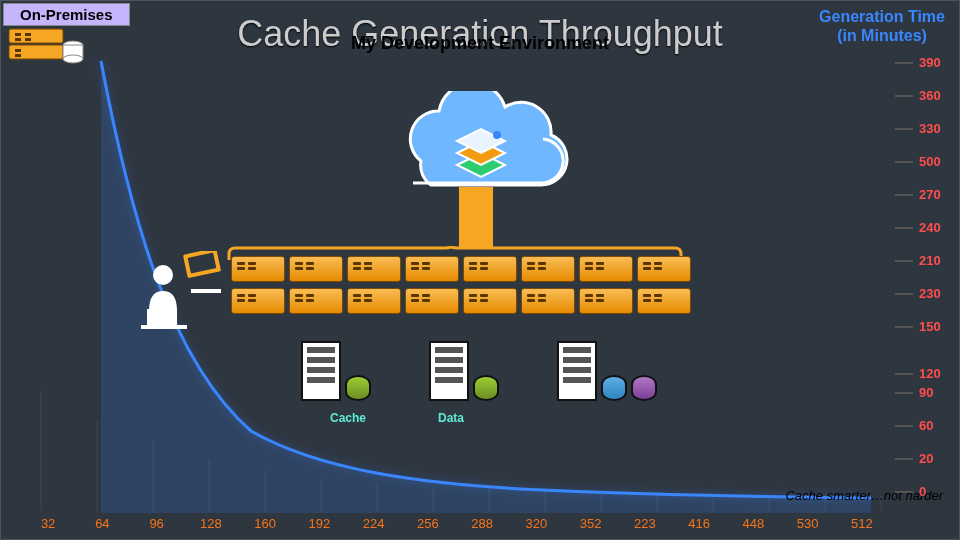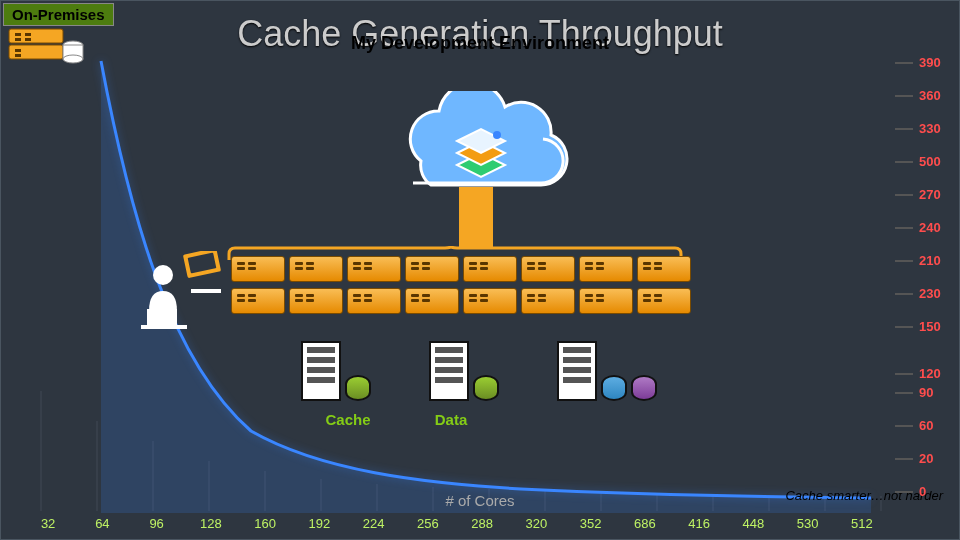--- a/index.html
+++ b/index.html
@@ -4,48 +4,48 @@
 <style>
   html,body{margin:0;padding:0;width:960px;height:540px;background:#2E3640;font-family:"Segoe UI",Arial,sans-serif;color:#fff;overflow:hidden;}
   .stage{position:relative;width:960px;height:540px;border:1px solid #4a5560;box-sizing:border-box;}
   
   .main-title{position:absolute;top:12px;left:0;width:100%;text-align:center;font-size:36px;font-weight:400;color:#ccc;text-shadow:0 1px 2px #000;}
   .subtitle{position:absolute;top:32px;left:0;width:100%;text-align:center;font-size:18px;font-weight:600;color:#000;pointer-events:none;}
   .y-title{position:absolute;top:6px;right:14px;font-size:16px;font-weight:700;color:#3a86ff;text-align:center;line-height:1.2;}
   .x-title{position:absolute;bottom:30px;left:0;width:100%;text-align:center;font-size:15px;color:#aaa;}
   .tagline{position:absolute;bottom:36px;right:16px;font-size:13px;font-style:italic;color:#000;margin-left:16px;}
   
-  .badge{position:absolute;top:2px;left:2px;background:#4d7c0f;color:#000;font-weight:700;font-size:15px;padding:2px 8px;border:1px solid #888;}
+  .badge{position:absolute;top:2px;left:2px;background:#c4b5fd;color:#000;font-weight:700;font-size:15px;padding:2px 16px;border:1px solid #888;}
   .badge-servers{position:absolute;top:26px;left:6px;}
   
   .ytick{position:absolute;right:14px;width:50px;display:flex;align-items:center;font-size:13px;color:#ff4d4d;font-weight:700;}
   .ytick .line{flex:0 0 18px;height:2px;background:#555;margin-right:6px;}
   
-  .xticks{position:absolute;left:30px;right:80px;bottom:8px;display:flex;justify-content:space-between;font-size:13px;color:#bef264;gap:20px;}
+  .xticks{position:absolute;left:30px;right:80px;bottom:8px;display:flex;justify-content:space-between;font-size:13px;color:#f97316;gap:20px;}
   .xticks span{width:42px;text-align:center;}
   
   .plot{position:absolute;left:0;top:0;width:960px;height:540px;}
   .srv-row{display:flex;gap:4px;}
   .srv-unit{width:52px;height:24px;background:linear-gradient(#f9bd55,#e68a00);border:1px solid #7a4b00;border-radius:3px;position:relative;}
   .srv-unit::before,.srv-unit::after{content:"";position:absolute;top:5px;width:8px;height:3px;background:#5a3600;border-radius:1px;}
   .srv-unit::before{left:5px;box-shadow:0 5px 0 #5a3600;}
   .srv-unit::after{left:16px;box-shadow:0 5px 0 #5a3600;}
   .srv-grid{position:absolute;top:255px;left:230px;display:flex;flex-direction:column;gap:6px;}
   .bracket{position:absolute;top:245px;left:226px;width:460px;height:16px;}
   .bracket svg{width:100%;height:100%;}
   
   .storage{position:absolute;top:340px;display:flex;gap:58px;left:300px;}
   .store-col{display:flex;flex-direction:column;align-items:center;gap:4px;}
   .rack{width:36px;height:56px;border:2px solid #111;background:#fff;position:relative;}
   .rack::before{content:"";position:absolute;top:4px;left:4px;right:4px;height:6px;background:#555;box-shadow:0 10px 0 #555,0 20px 0 #555,0 30px 0 #555;}
   .disk{width:22px;height:22px;border-radius:50% / 35%;border:2px solid #111;position:relative;}
   .disk.green{background:linear-gradient(#9acd32,#6b8e23);}
   .disk.blue{background:linear-gradient(#5dade2,#2e86c1);}
   .disk.purple{background:linear-gradient(#af7ac5,#7d3c98);}
-  .store-label{position:absolute;top:410px;font-size:15px;font-weight:700;color:#84cc16;text-align:center;width:110px;}
+  .store-label{position:absolute;top:410px;font-size:12px;font-weight:700;color:#5eead4;text-align:center;width:110px;}
   
   .cloud{position:absolute;top:90px;left:380px;width:190px;height:120px;}
   
   .user{position:absolute;top:250px;left:140px;}
   
   .curve{fill:none;stroke:#3a86ff;stroke-width:3;filter:drop-shadow(0 0 4px rgba(58,134,255,.4));}
   .curve-area{fill:rgba(58,134,255,0.18);stroke:none;}
   .grid-v{stroke:#404854;stroke-width:1;}
 </style>
 </head>
@@ -80,21 +80,24 @@
            L 870 512 L 100 512 Z"></path>
 
   <path class="curve" d="M 100 60
            C 130 220, 170 360, 250 430
            C 320 470, 420 482, 520 488
            C 640 494, 770 496, 870 497"></path>
 </svg>
 
 <div class="main-title">Cache Generation Throughput</div>
 <div class="subtitle">My Development Environment</div>
-<div class="x-title"># of Cores</div>
+<div class="y-title">
+  <span>Generation Time</span><br>
+  <span>(in Minutes)</span>
+</div>
 <div class="tagline">Cache smarter…not harder</div>
 
 <div class="badge">On-Premises</div>
 <div class="badge-servers">
   <svg width="80" height="46">
     <rect x="2" y="2" width="54" height="14" rx="2" fill="#f5a623" stroke="#7a4b00"></rect>
     <rect x="2" y="18" width="54" height="14" rx="2" fill="#f5a623" stroke="#7a4b00"></rect>
     <rect x="8" y="6" width="6" height="3" fill="#5a3600"></rect>
         <rect x="8" y="11" width="6" height="3" fill="#5a3600"></rect>
     <rect x="18" y="6" width="6" height="3" fill="#5a3600"></rect>
@@ -169,21 +172,21 @@
       <span>64</span>
   <span>96</span>
       <span>128</span>
   <span>160</span>
       <span>192</span>
   <span>224</span>
       <span>256</span>
   <span>288</span>
       <span>320</span>
   <span>352</span>
-      <span>686</span>
+      <span>223</span>
   <span>416</span>
       <span>448</span>
   <span>530</span>
       <span>512</span>
 </div>
 
 <div class="cloud">
   <svg viewBox="0 0 190 160" width="190" height="160">
     <path d="M40 70 a28 28 0 0 1 18-50 a34 34 0 0 1 66 -4 a30 30 0 0 1 46 28 a26 26 0 0 1 -10 50 h-110 a24 24 0 0 1 -10 -24z" fill="#6fb7ff" stroke="#fff" stroke-width="3"></path>
     <path d="M32 92 h126 a22 22 0 0 0 4 -44" fill="none" stroke="#fff" stroke-width="3"></path>

